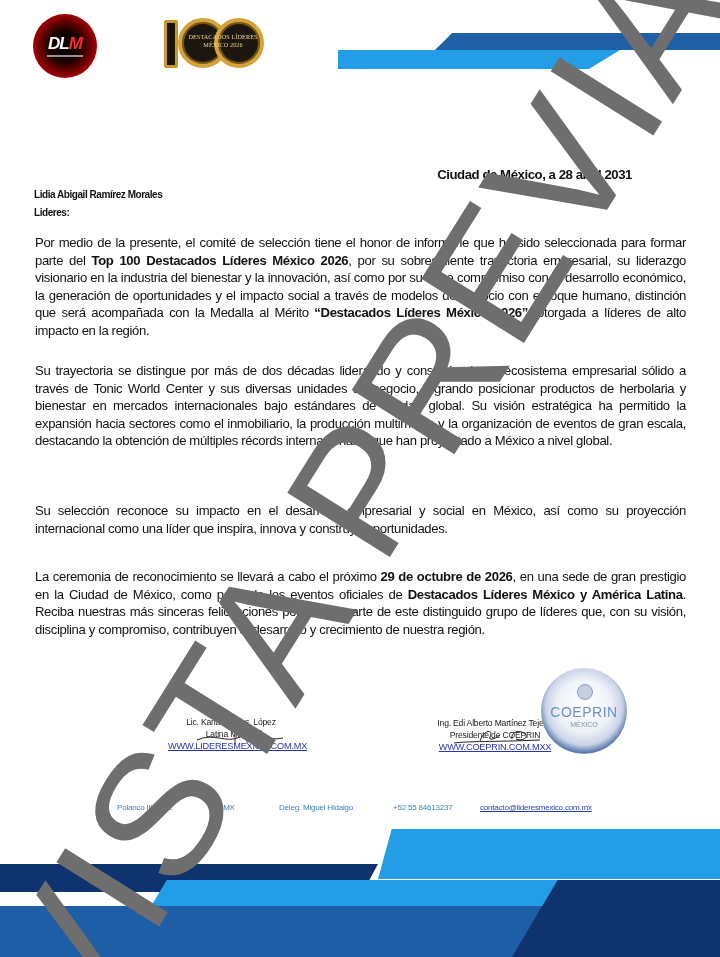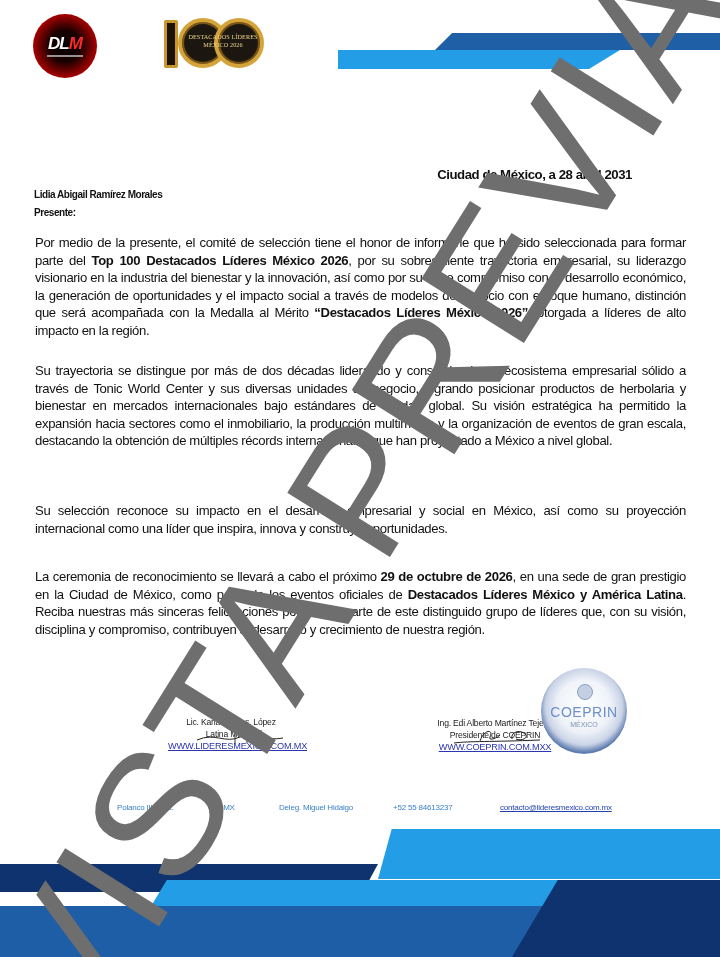--- a/index.html
+++ b/index.html
@@ -81,21 +81,21 @@
       <div>MÉXICO 2026</div>
     </div>
   </div>
 
   <div class="band-top-dark"></div>
   <div class="band-top-light"></div>
 
   <div class="dateline">Ciudad de México, a 28 abril 2031</div>
   <div class="recipient">
     <div>Lidia Abigail Ramírez Morales</div>
-    <div>Presente:</div>
+    <div>Lideres:</div>
   </div>
 
   <div class="body p1"><span>Por medio de la presente, el comité de selección tiene el honor de informarle que ha sido seleccionada para formar parte del </span><b>Top 100 Destacados Líderes México 2026</b><span>, por su sobresaliente trayectoria empresarial, su liderazgo visionario en la industria del bienestar y la innovación, así como por su firme compromiso con el desarrollo económico, la generación de oportunidades y el impacto social a través de modelos de negocio con enfoque humano, distinción que será acompañada con la Medalla al Mérito </span><b>“Destacados Líderes México 2026”</b><span>, otorgada a líderes de alto impacto en la región.</span></div>
 
   <div class="body p2">Su trayectoria se distingue por más de dos décadas liderando y consolidando un ecosistema empresarial sólido a través de Tonic World Center y sus diversas unidades de negocio, logrando posicionar productos de herbolaria y bienestar en mercados internacionales bajo estándares de calidad global. Su visión estratégica ha permitido la expansión hacia sectores como el inmobiliario, la producción multimedia y la organización de eventos de gran escala, destacando la obtención de múltiples récords internacionales que han proyectado a México a nivel global.</div>
 
   <div class="body p3">Su selección reconoce su impacto en el desarrollo empresarial y social en México, así como su proyección internacional como una líder que inspira, innova y construye oportunidades.</div>
 
   <div class="body p4"><span>La ceremonia de reconocimiento se llevará a cabo el próximo </span><b>29 de octubre de 2026</b><span>, en una sede de gran prestigio en la Ciudad de México, como parte de los eventos oficiales de </span><b>Destacados Líderes México y América Latina</b><span>. Reciba nuestras más sinceras felicitaciones por formar parte de este distinguido grupo de líderes que, con su visión, disciplina y compromiso, contribuyen al desarrollo y crecimiento de nuestra región.</span></div>
 
@@ -125,21 +125,21 @@
     <div class="inner"></div>
     <div class="emb"></div>
     <div class="name">COEPRIN</div>
     <div class="country">MÉXICO</div>
   </div>
 
   <div class="footer-line" style="left:117px">Polanco III Secc.</div>
   <div class="footer-line" style="left:212px">CDMX</div>
   <div class="footer-line" style="left:279px">Deleg. Miguel Hidalgo</div>
   <div class="footer-line" style="left:393px">+52 55 84613237</div>
-  <div class="footer-line email" style="left:500px">contacto@lideresmexico.com.mx</div>
+  <div class="footer-line email" style="left:480px">contacto@lideresmexico.com.mx</div>
 
   <div class="fb-dark-left"></div>
   <div class="fb-light-top"></div>
   <div class="fb-light-mid"></div>
   <div class="fb-mid-blue"></div>
   <div class="fb-dark-right"></div>
 
   <div class="watermark">VISTA PREVIA</div>
 </div>
 

